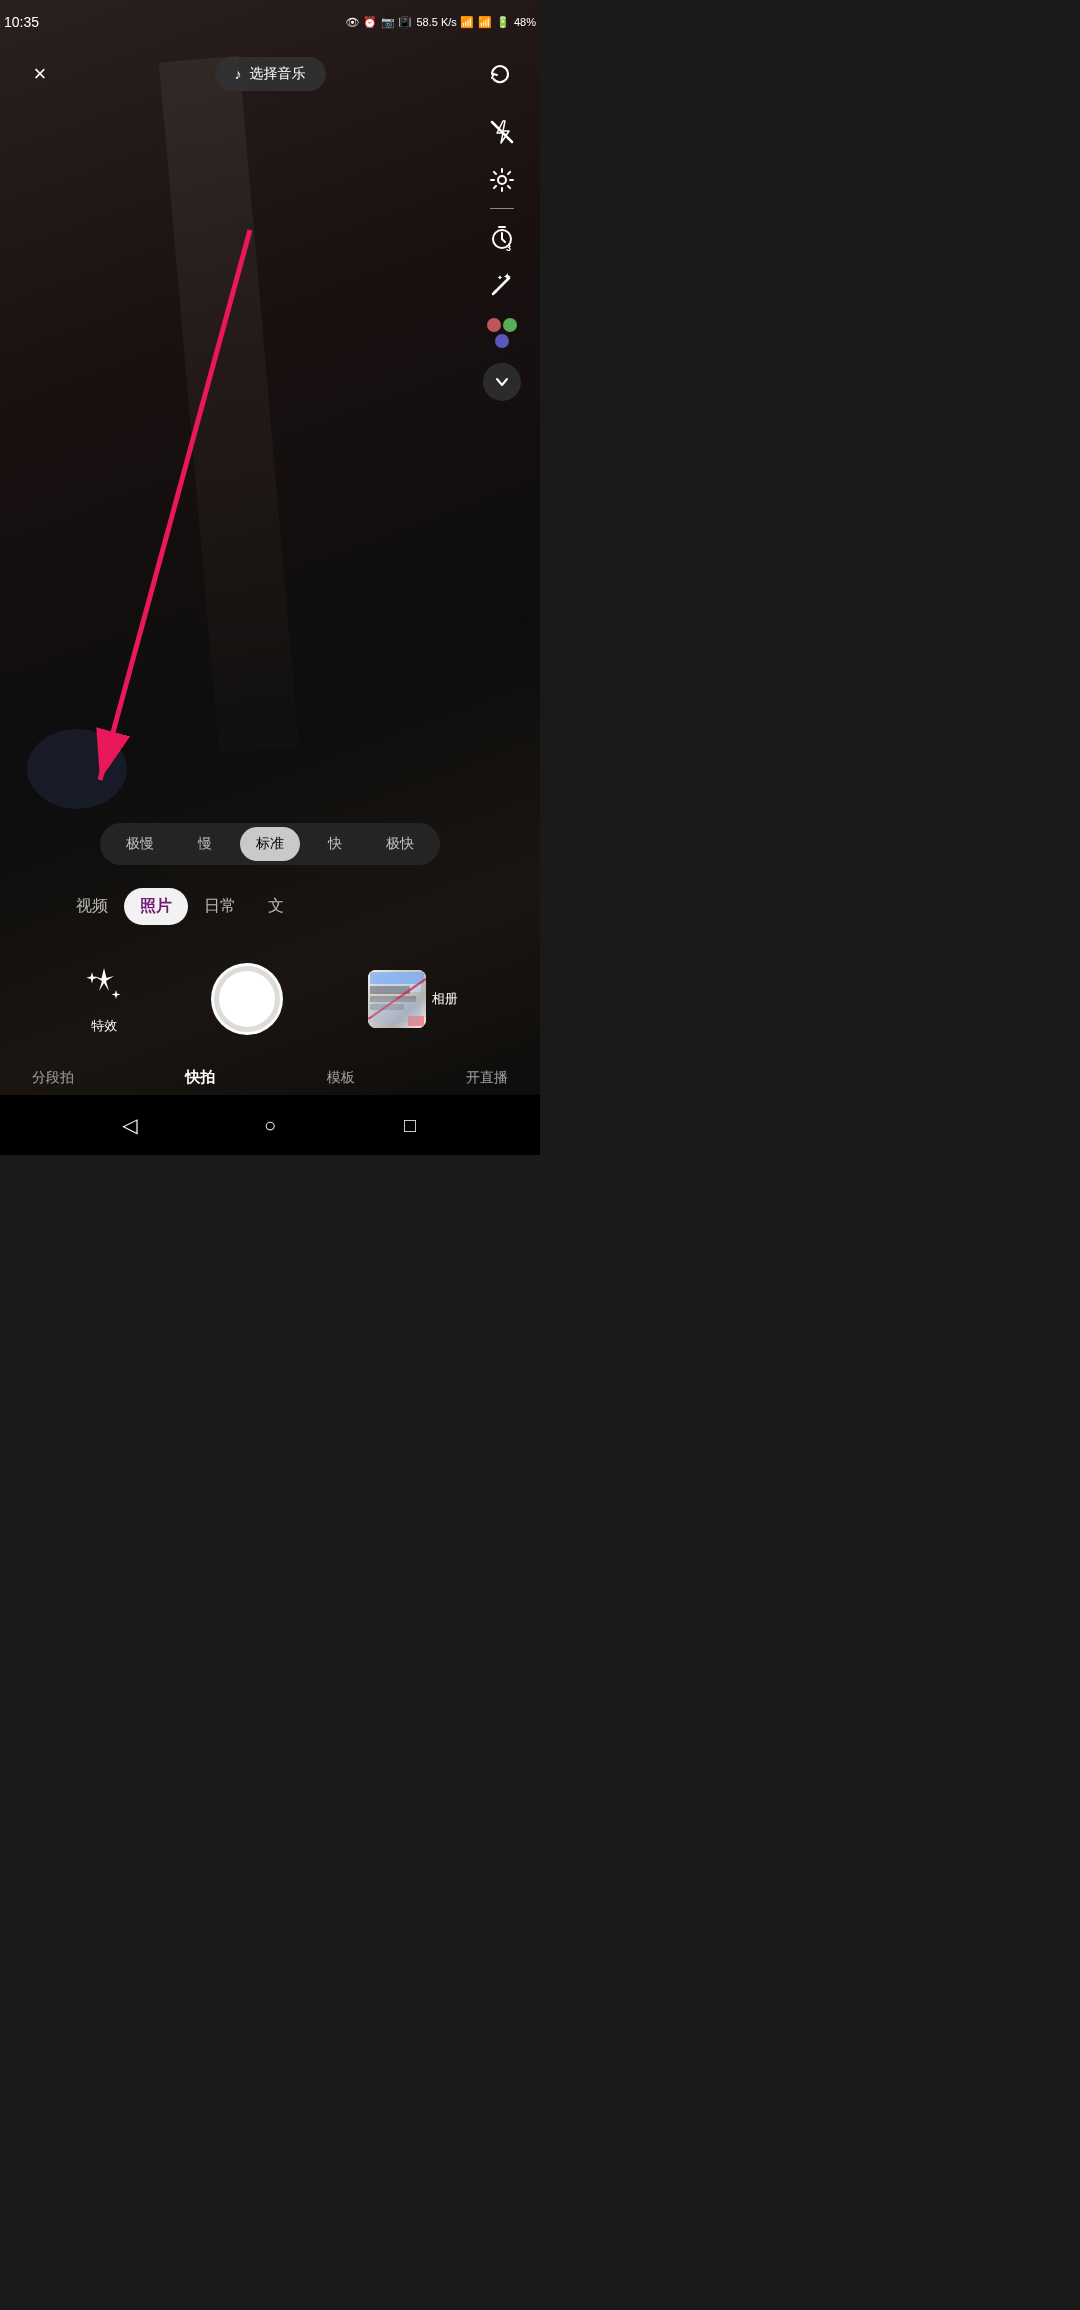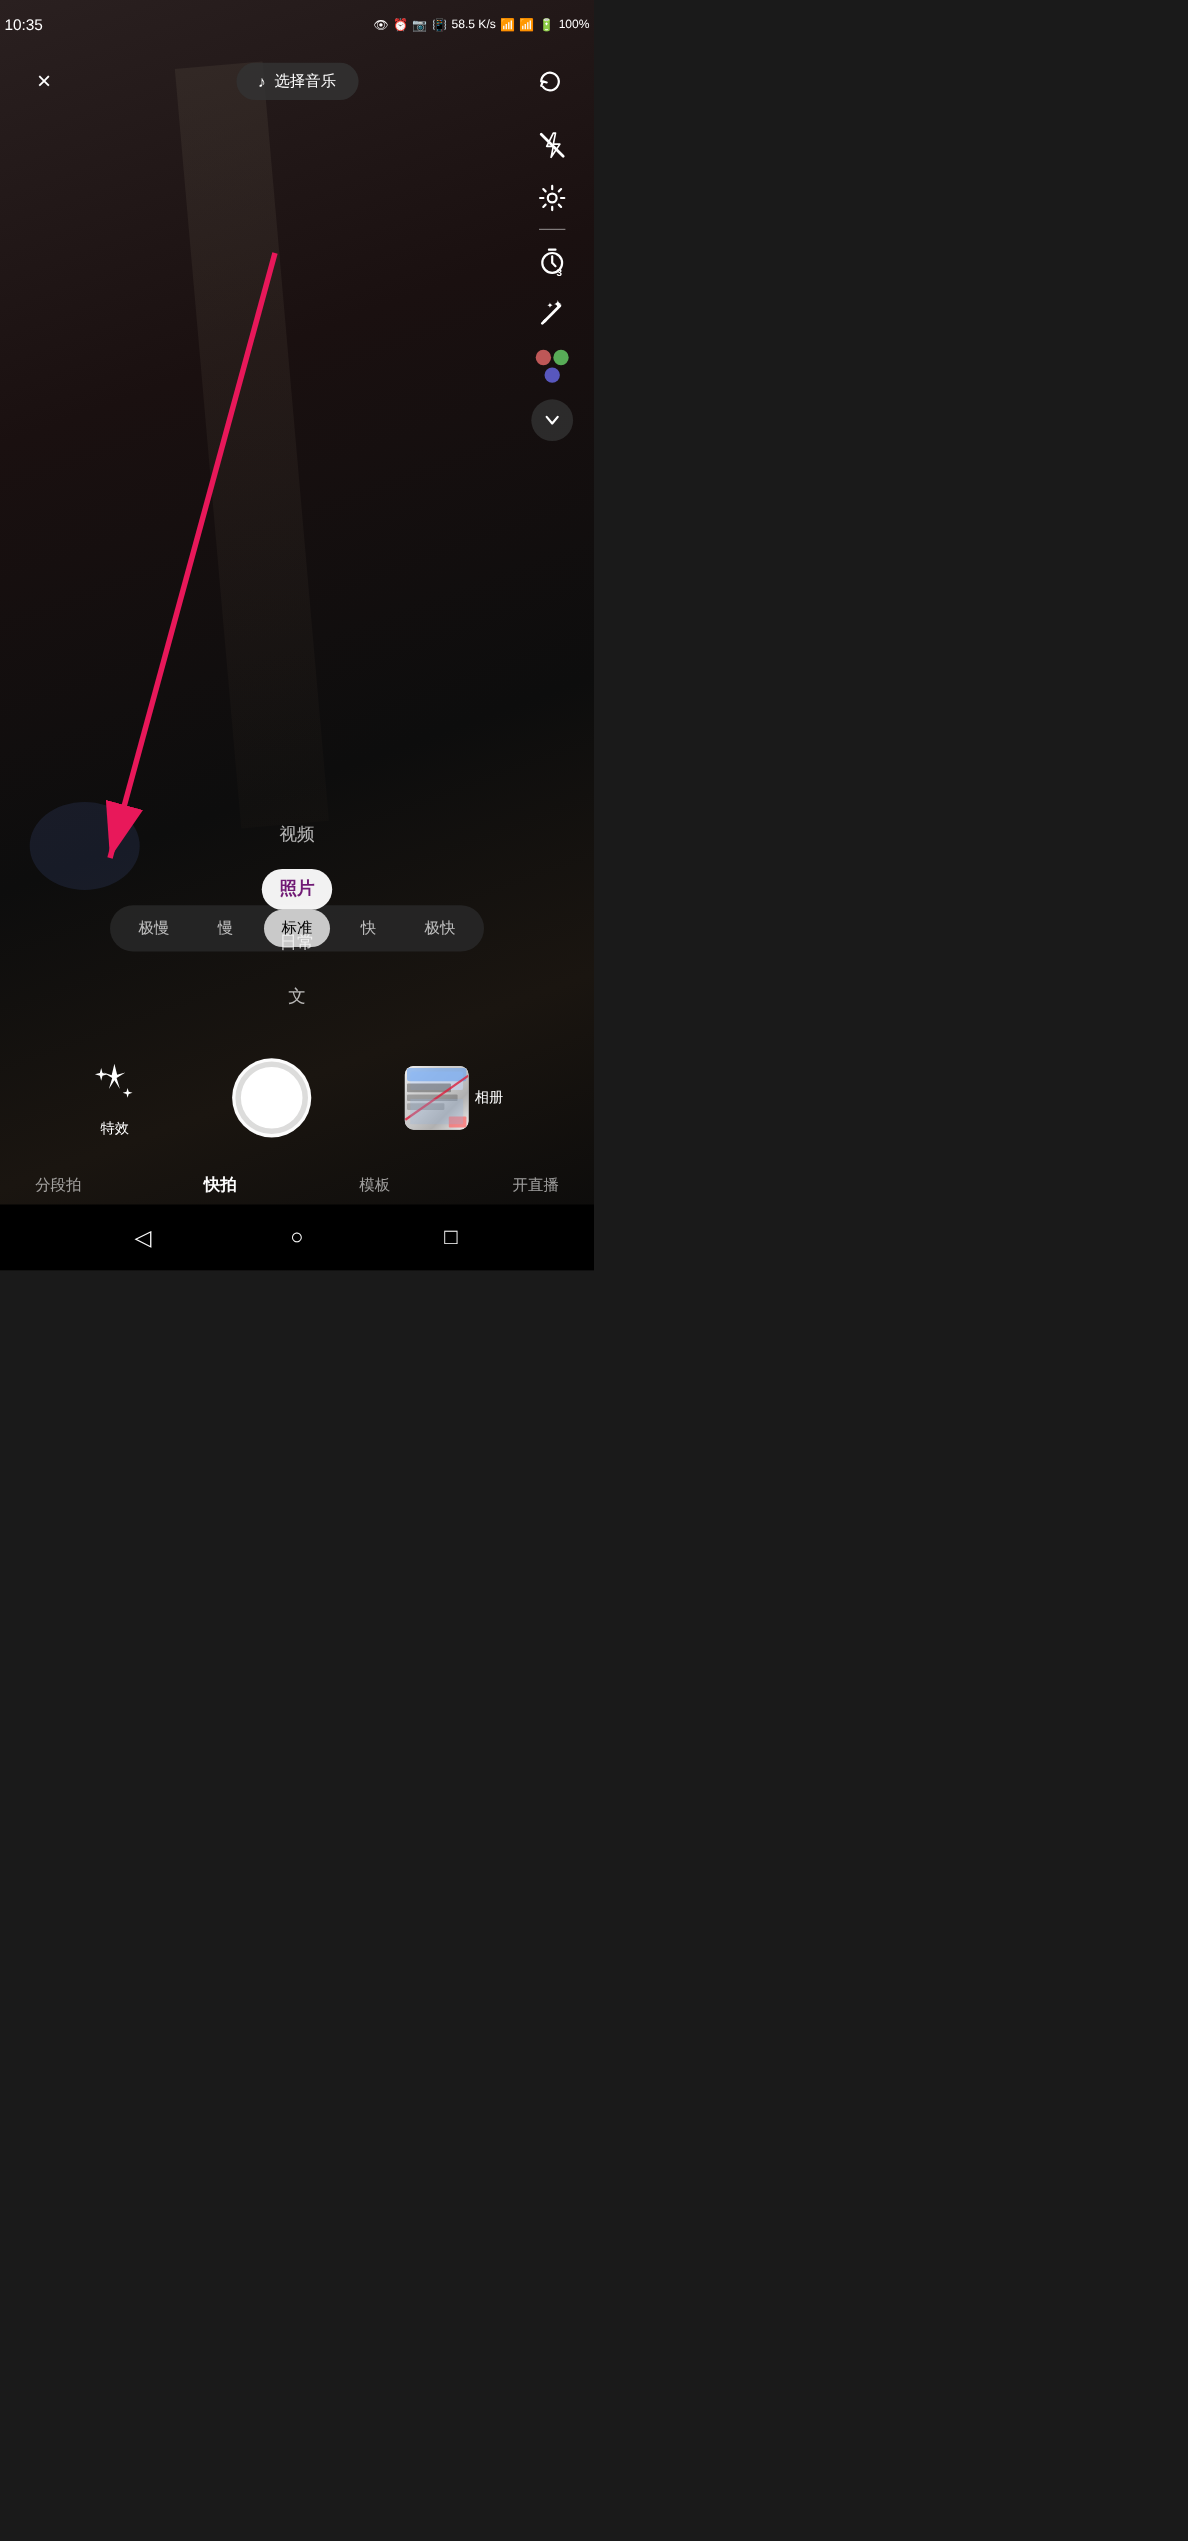--- a/index.html
+++ b/index.html
@@ -194,23 +194,22 @@
 
     
     .mode-tabs {
       position: absolute;
       bottom: 230px;
       left: 0; right: 0;
       z-index: 10;
       display: flex;
       align-items: center;
       justify-content: flex-start;
-      gap: 12px;
+      gap: 0;
       padding: 0 60px;
-      flex-direction: column;
     }
 
     .mode-tab {
       padding: 8px 16px;
       border-radius: 20px;
       color: rgba(255,255,255,0.7);
       font-size: 16px;
       cursor: pointer;
       white-space: nowrap;
     }
@@ -410,21 +409,21 @@
   <span class="status-time">10:35</span>
   <div class="status-icons">
     <span>👁</span>
     <span>⏰</span>
     <span>📷</span>
     <span>📳</span>
     <span>58.5 K/s</span>
     <span>📶</span>
     <span>📶</span>
     <span>🔋</span>
-    <span>100%</span>
+    <span>48%</span>
   </div>
 </div>
 
 <div class="top-bar">
   <div class="close-btn">
     <span>×</span>
   </div>
   <div class="music-btn">
     <span>♪</span>
     <span>选择音乐</span>

